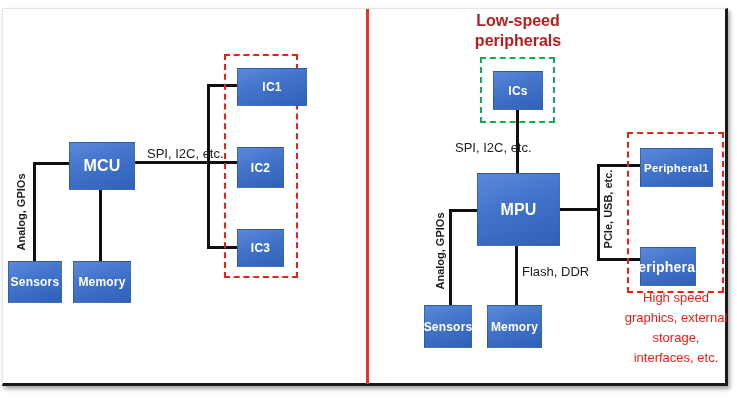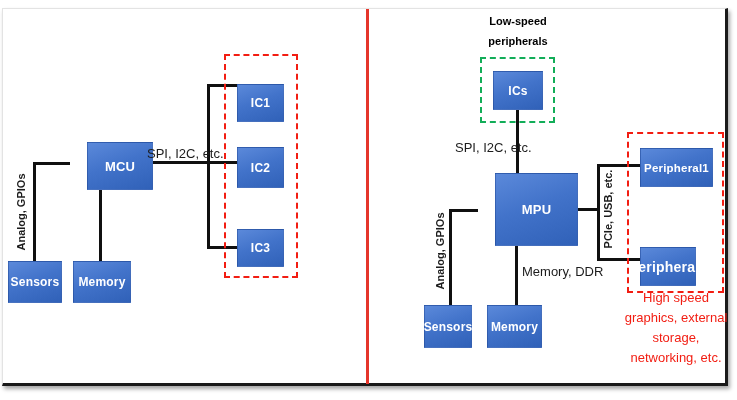--- a/index.html
+++ b/index.html
@@ -7,29 +7,29 @@
          font-family:"Liberation Sans", sans-serif;}
   .frame{position:absolute;left:2px;top:8px;width:722px;height:374px;background:#ffffff;
          border-top:1px solid #e3e3e3;border-left:1px solid #e3e3e3;
          border-right:3px solid #1a1a1a;border-bottom:3px solid #1a1a1a;
          box-shadow:2px 3px 4px rgba(0,0,0,0.35);}
   .divider{position:absolute;left:366px;top:9px;width:3px;height:375px;background:#e5352b;}
   .node{position:absolute;display:flex;align-items:center;justify-content:center;
         background:linear-gradient(160deg,#5b89da 0%,#4273ca 45%,#3061b8 100%);
         color:#ffffff;font-weight:bold;font-size:12px;letter-spacing:.2px;
         border:1px solid rgba(26,54,120,0.25);box-sizing:border-box;}
-  .node.big{font-size:13px;margin-left:18px;}
+  .node.big{font-size:16px;}
   .wire{position:absolute;background:#101010;}
   .dashed{position:absolute;box-sizing:border-box;border:2px dashed #f21d12;}
   .dashed.green{border-color:#12ad58;}
   .elabel{position:absolute;color:#1c1c1c;font-size:13px;white-space:nowrap;}
   .vlabel{position:absolute;color:#1c1c1c;font-size:11px;font-weight:bold;white-space:nowrap;
           text-align:center;transform:rotate(-90deg);}
   .caption{position:absolute;color:#f21d12;font-size:13px;line-height:20px;text-align:center;}
-  .gtitle{position:absolute;color:#000000;font-size:11px;line-height:20px;text-align:center;font-weight:bold;}
+  .gtitle{position:absolute;color:#b91c1c;font-size:16px;line-height:20px;text-align:center;font-weight:bold;}
 </style>
 </head>
 <body>
 
 <div class="stage">
   <div class="frame"></div>
   <div class="divider"></div>
 
   <div class="wire" style="left:34px;top:162px;width:36px;height:3px;"></div>
   <div class="wire" style="left:33px;top:162px;width:3px;height:100px;"></div>
@@ -37,21 +37,21 @@
   <div class="wire" style="left:135px;top:161px;width:102px;height:3px;"></div>
   <div class="wire" style="left:207px;top:84px;width:3px;height:165px;"></div>
   <div class="wire" style="left:209px;top:84px;width:28px;height:3px;"></div>
   <div class="wire" style="left:209px;top:246px;width:28px;height:3px;"></div>
 
   <div class="dashed" style="left:224px;top:54px;width:74px;height:224px;"></div>
 
   <div class="node big" style="left:69px;top:142px;width:66px;height:48px;">MCU</div>
   <div class="node" style="left:8px;top:261px;width:54px;height:42px;">Sensors</div>
   <div class="node" style="left:73px;top:261px;width:58px;height:42px;">Memory</div>
-  <div class="node" style="left:237px;top:84px;width:47px;height:38px;">IC1</div>
+  <div class="node" style="left:237px;top:68px;width:70px;height:38px;">IC1</div>
   <div class="node" style="left:237px;top:147px;width:47px;height:41px;">IC2</div>
   <div class="node" style="left:237px;top:229px;width:47px;height:38px;text-align:right;">IC3</div>
 
   <div class="elabel" style="left:147px;top:146px;">SPI, I2C, etc.</div>
   <div class="vlabel" style="left:-22px;top:204px;width:90px;height:16px;">Analog, GPIOs</div>
 
 
   <div class="wire" style="left:516px;top:110px;width:3px;height:63px;"></div>
   <div class="wire" style="left:449px;top:209px;width:29px;height:3px;"></div>
   <div class="wire" style="left:449px;top:209px;width:3px;height:97px;"></div>
@@ -71,22 +71,22 @@
 
   <div class="node" style="left:493px;top:71px;width:50px;height:39px;">ICs</div>
   <div class="node big" style="left:477px;top:173px;width:83px;height:73px;">MPU</div>
   <div class="node" style="left:424px;top:305px;width:48px;height:43px;">Sensors</div>
   <div class="node" style="left:487px;top:305px;width:55px;height:43px;">Memory</div>
   <div class="node" style="left:640px;top:148px;width:73px;height:39px;font-size:11.5px;text-align:center;">Peripheral1</div>
   <div class="node" style="left:640px;top:247px;width:56px;height:39px;font-size:14px;">Peripheral2</div>
 
   <div class="elabel" style="left:455px;top:140px;">SPI, I2C, etc.</div>
   <div class="vlabel" style="left:394px;top:243px;width:95px;height:16px;">Analog, GPIOs</div>
-  <div class="elabel" style="left:522px;top:264px;">Memory, DDR</div>
+  <div class="elabel" style="left:522px;top:264px;">Flash, DDR</div>
   <div class="vlabel" style="left:562px;top:201px;width:95px;height:16px;">PCIe, USB, etc.</div>
 
   <div class="caption" style="left:620px;top:288px;width:112px;">
     <div>High speed</div>
     <div>graphics, external</div>
     <div>storage,</div>
-    <div>networking, etc.</div>
+    <div>interfaces, etc.</div>
   </div>
 </div>
 
 </body></html>

